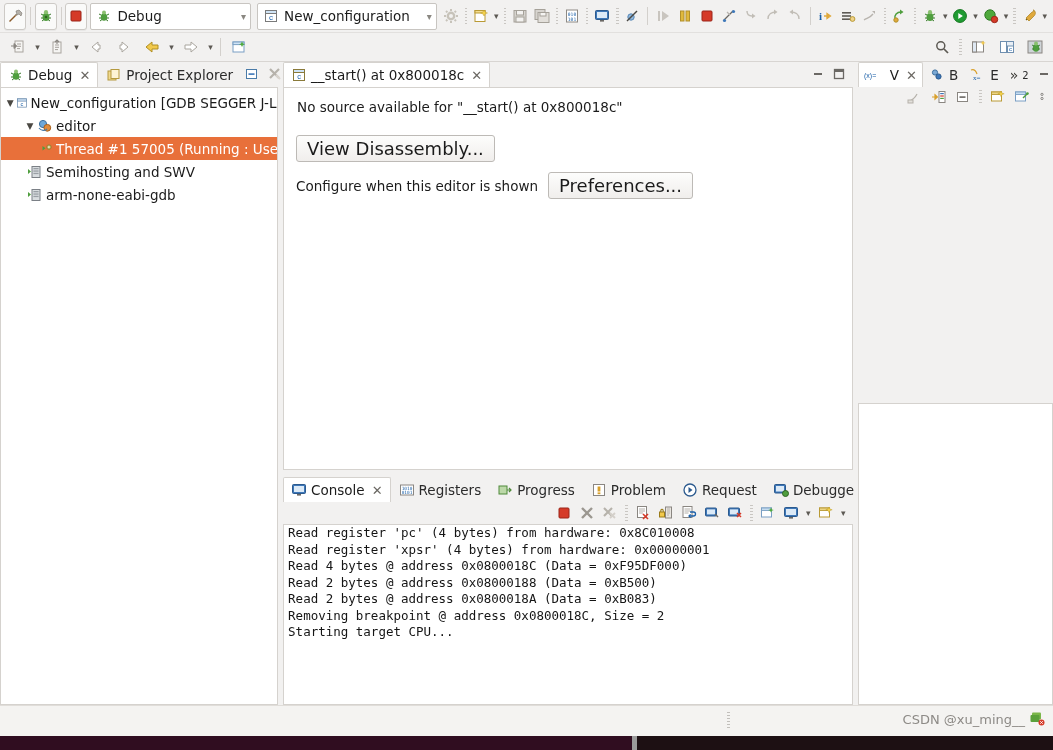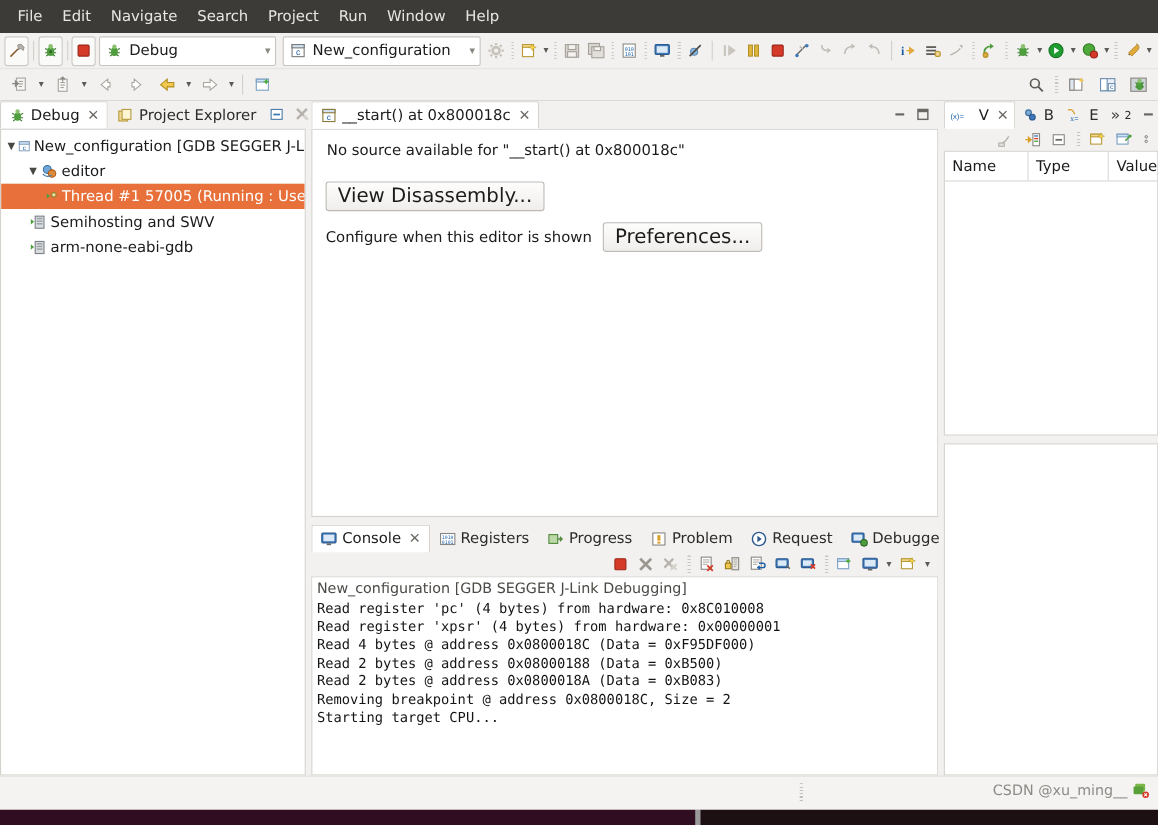--- a/index.html
+++ b/index.html
@@ -94,30 +94,20 @@
 
   
   svg{display:block;}
   .ic{width:16px;height:16px;display:inline-block;}
 </style>
 </head>
 <body>
 
 <div class="app">
 
-  <div class="menubar">
-    <div class="mi">File</div>
-    <div class="mi">Edit</div>
-    <div class="mi">Navigate</div>
-    <div class="mi">Search</div>
-    <div class="mi">Project</div>
-    <div class="mi">Run</div>
-    <div class="mi">Window</div>
-    <div class="mi">Help</div>
-  </div>
 
   <div class="toolbar1">
     <div class="tbtn framed">
       <svg viewBox="0 0 16 16" class="ic">
           <path d="M2 13l6-6 1 1-6 6z" fill="#8a5a2b"></path>
           <path d="M9 3l3-1 3 3-1 3-2-2-2 1z" fill="#b5b1aa" stroke="#7a766f" stroke-width=".6"></path>
           <path d="M8.5 6.5l1 1" stroke="#6a5330" stroke-width="1.4"></path>
         </svg>
     </div>
     <div class="sep"></div>
@@ -700,21 +690,20 @@
             <svg viewBox="0 0 16 16" class="ic">
                 <rect x="1.5" y="3" width="10" height="9" fill="#fff" stroke="#b99a35"></rect>
                 <rect x="1.5" y="3" width="10" height="2.4" fill="#f3dc8e" stroke="#b99a35"></rect>
                 <path d="M11 2l1 2.1 2.2.7-2.2.8-1 2-1-2-2.2-.8 2.2-.7z" fill="#f6d34a" stroke="#b08f22" stroke-width=".4"></path>
               </svg>
           </div>
           <div class="arrowdn">▾</div>
         </div>
 
         <div class="cbody">
-          <div class="ctitle">New_configuration [GDB SEGGER J-Link Debugging]</div>
           <div class="clog">Read register 'pc' (4 bytes) from hardware: 0x8C010008
 Read register 'xpsr' (4 bytes) from hardware: 0x00000001
 Read 4 bytes @ address 0x0800018C (Data = 0xF95DF000)
 Read 2 bytes @ address 0x08000188 (Data = 0xB500)
 Read 2 bytes @ address 0x0800018A (Data = 0xB083)
 Removing breakpoint @ address 0x0800018C, Size = 2
 Starting target CPU...</div>
         </div>
       </div>
     </div>
@@ -798,28 +787,20 @@
               </svg>
           </div>
           <div class="tbtn" style="width:12px;height:18px">
             <svg viewBox="0 0 16 16" class="ic">
                 <circle cx="8" cy="4.5" r="1.5" fill="none" stroke="#6b6864" stroke-width="1"></circle>
                 <circle cx="8" cy="10" r="1.5" fill="none" stroke="#6b6864" stroke-width="1"></circle>
               </svg>
           </div>
         </div>
 
-        <div class="viewbody" style="border-top:1px solid #d5d2ce">
-          <div class="vthead">
-            <div class="vth c1">Name</div>
-            <div class="vth c2">Type</div>
-            <div class="vth c3">Value</div>
-          </div>
-          <div class="vtbody"></div>
-        </div>
       </div>
 
       <div class="hsash"></div>
 
       <div class="part" style="height:302px;flex:0 0 auto">
         <div class="viewbody"></div>
       </div>
     </div>
   </div>
 

